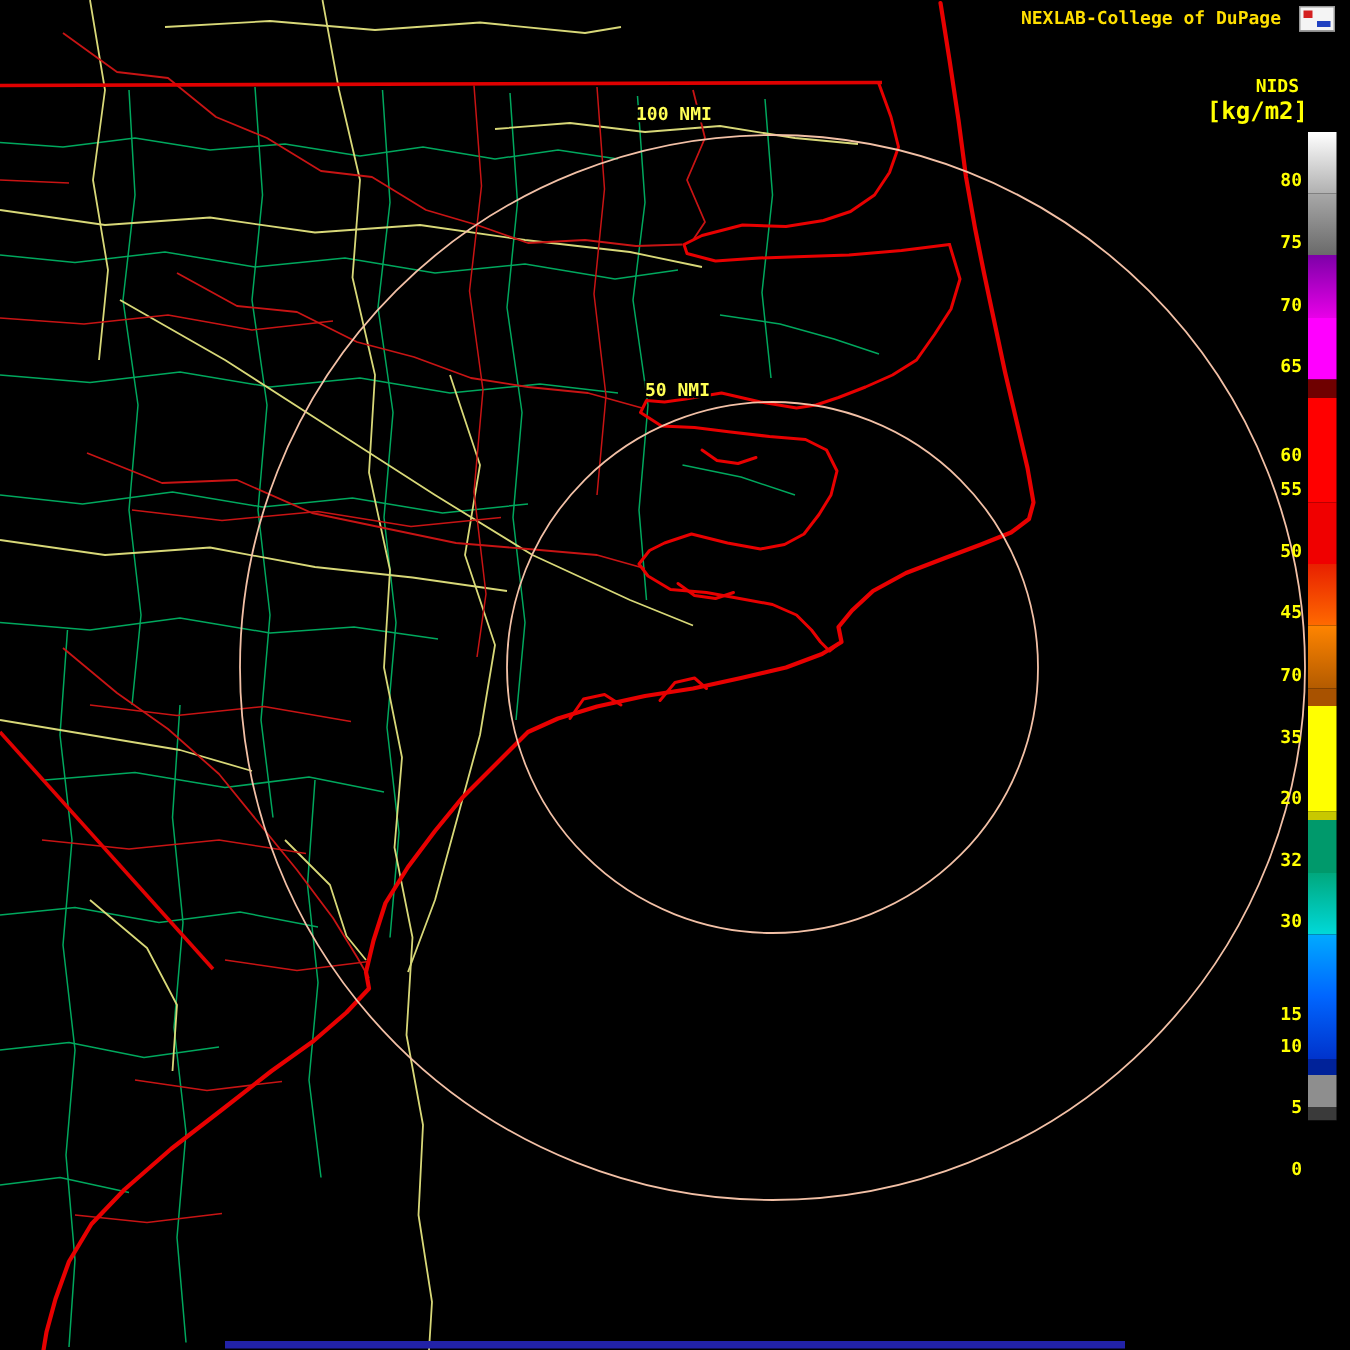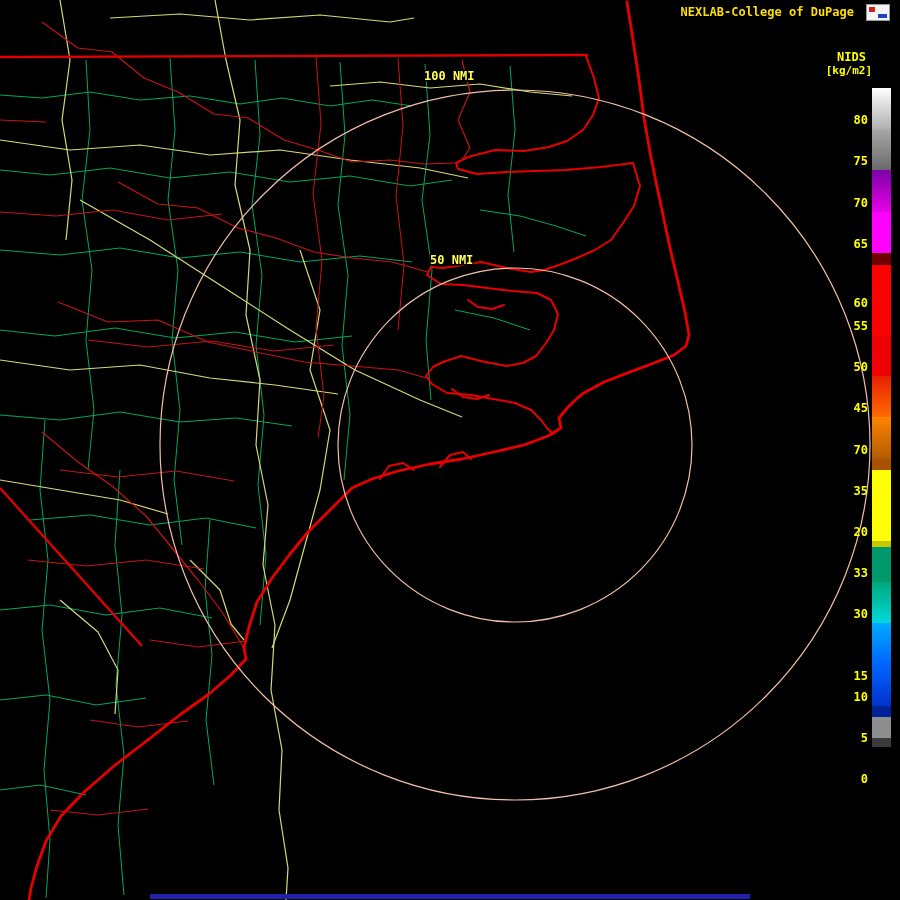--- a/index.html
+++ b/index.html
@@ -4,21 +4,21 @@
 <style>
   html,body{margin:0;padding:0;background:#000;}
   .stage{position:relative;width:900px;height:900px;background:#000;overflow:hidden;
          font-family:"DejaVu Sans Mono","Liberation Mono",monospace;}
   .stage svg{position:absolute;left:0;top:0;}
   .hdr-brand{position:absolute;top:5px;right:46px;color:#ffdf00;font-size:12px;font-weight:bold;white-space:nowrap;}
   .hdr-logo{position:absolute;top:4px;right:10px;width:22px;height:15px;background:#f4f4f4;border:1px solid #999;}
   .hdr-logo:before{content:"";position:absolute;left:2px;top:2px;width:6px;height:5px;background:#d42020;}
   .hdr-logo:after{content:"";position:absolute;right:2px;bottom:2px;width:9px;height:4px;background:#2040c0;}
   .prod-code{position:absolute;top:50px;right:34px;color:#ffff00;font-size:12px;font-weight:bold;}
-  .prod-units{position:absolute;top:64px;right:28px;color:#ffff00;font-size:11px;font-weight:bold;text-align:center;}
+  .prod-units{position:absolute;top:64px;right:28px;color:#ffff00;font-size:16px;font-weight:bold;text-align:center;}
   .colorbar{position:absolute;top:88px;left:872px;width:19px;height:700px;display:flex;flex-direction:column;}
   .cb-seg{flex:1 1 auto;}
   .cb-labels{position:absolute;top:88px;left:830px;width:38px;height:700px;}
   .cb-label{position:absolute;right:0;color:#ffff00;font-size:12px;font-weight:bold;line-height:14px;}
   .footer-title{position:absolute;top:877px;left:0;width:100%;text-align:center;color:#e8e8e8;
                 font-size:13px;font-weight:bold;letter-spacing:2px;white-space:nowrap;}
   .footer-rule{position:absolute;top:894px;left:150px;width:600px;height:5px;background:#2222a8;}
   .county{stroke:#00a85e;stroke-width:1;fill:none;stroke-linejoin:round;}
   .hwy{stroke:#d8d878;stroke-width:1.2;fill:none;stroke-linejoin:round;}
   .river{stroke:#c81414;stroke-width:1.2;fill:none;stroke-linejoin:round;}
@@ -143,21 +143,21 @@
       <div class="cb-label" style="top: 66.3529px;">75</div>
       <div class="cb-label" style="top: 107.529px;">70</div>
       <div class="cb-label" style="top: 148.706px;">65</div>
       <div class="cb-label" style="top: 189.882px; margin-top: 18px;">60</div>
       <div class="cb-label" style="top: 231.059px;">55</div>
       <div class="cb-label" style="top: 272.235px;">50</div>
       <div class="cb-label" style="top: 313.412px;">45</div>
       <div class="cb-label" style="top: 354.588px;">70</div>
       <div class="cb-label" style="top: 395.765px;">35</div>
       <div class="cb-label" style="top: 436.941px;">20</div>
-      <div class="cb-label" style="top: 478.118px;">33</div>
+      <div class="cb-label" style="top: 478.118px;">32</div>
       <div class="cb-label" style="top: 519.294px;">30</div>
       <div class="cb-label" style="top: 560.471px; margin-top: 21px;">15</div>
       <div class="cb-label" style="top: 601.647px;">10</div>
       <div class="cb-label" style="top: 642.824px;">5</div>
       <div class="cb-label" style="top: 684px;">0</div>
     </div>
 
   <div class="footer-rule"></div>
 
 </div>

